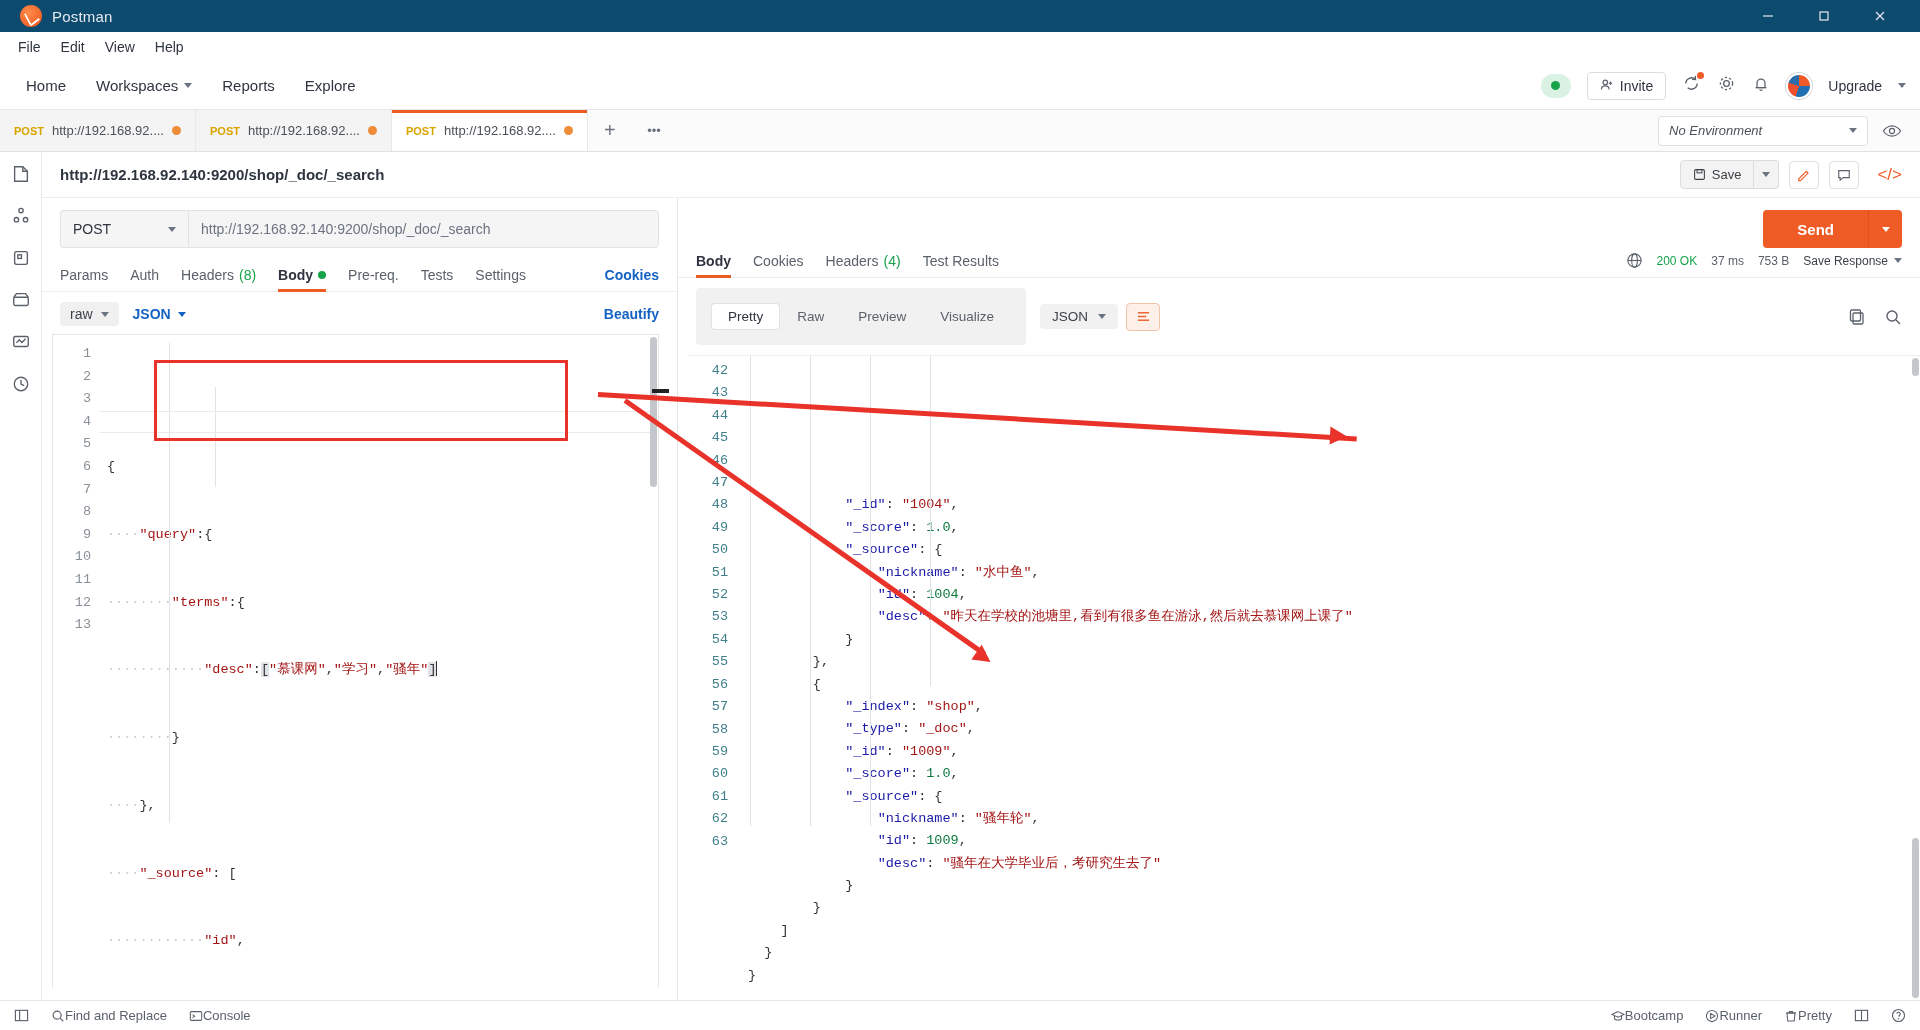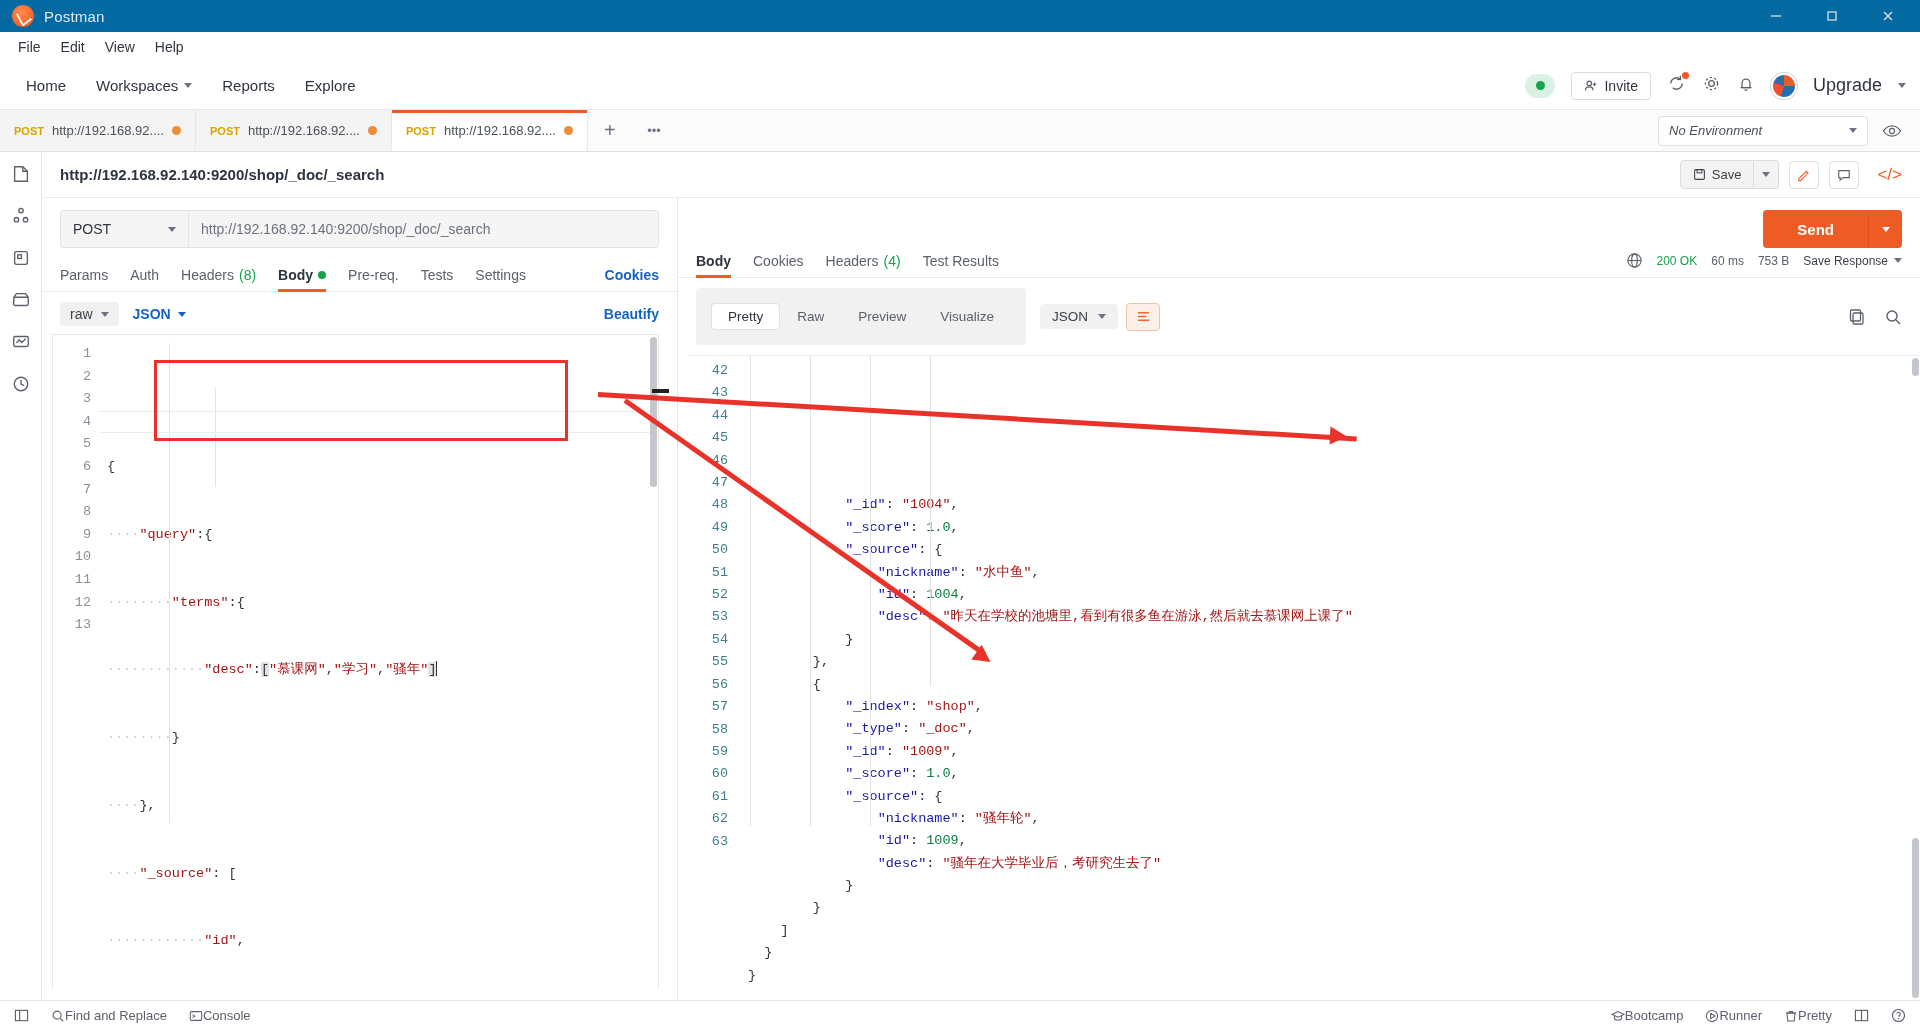--- a/index.html
+++ b/index.html
@@ -5,22 +5,22 @@
   * { box-sizing: border-box; margin: 0; padding: 0; }
   html, body {
     width: 1920px; height: 1030px;
     font-family: "Liberation Sans", sans-serif;
     background: #fff; overflow: hidden;
   }
   body { position: relative; }
 
   
   .titlebar {
-    height: 32px; background: #0369a1; display: flex; align-items: center;
-    padding: 0 4px; color: #e6e9ee;
+    height: 32px; background: #0c4a6e; display: flex; align-items: center;
+    padding: 0 12px; color: #e6e9ee;
   }
   .tb-logo {
     width: 22px; height: 22px; border-radius: 50%;
     background: radial-gradient(circle at 40% 35%, #ff8b4a, #f2642a 70%);
     margin: 0 10px 0 8px; position: relative; flex: none;
   }
   .tb-logo::after {
     content: ""; position: absolute; left: 6px; top: 5px; width: 10px; height: 12px;
     border-left: 2px solid #fff; border-bottom: 2px solid #fff;
     transform: rotate(-38deg) skewX(-10deg); border-radius: 0 0 0 3px;
@@ -59,34 +59,34 @@
     border: 1px solid #e4e4e4; border-radius: 4px; display: flex; align-items: center;
     padding: 0 10px; gap: 8px; color: #8b8f96; font-size: 14px;
   }
   .gn-right { margin-left: auto; display: flex; align-items: center; gap: 16px; }
   .icon-circle-green {
     width: 30px; height: 24px; border-radius: 12px; background: #d9f2e4;
     display: flex; align-items: center; justify-content: center;
   }
   .dot-green { width: 9px; height: 9px; border-radius: 50%; background: #17a34a; }
   .invite-btn {
-    display: flex; align-items: center; gap: 6px; font-size: 14px; color: #2f3540;
+    display: flex; gap: 6px; font-size: 14px; color: #2f3540;
     border: 1px solid #dcdcdc; border-radius: 4px; padding: 5px 12px; background: #fff;
   }
   .ic { color: #5b616b; font-size: 16px; position: relative; }
   .ic .badge {
     position: absolute; top: -2px; right: -3px; width: 7px; height: 7px;
     border-radius: 50%; background: #ef5b25;
   }
   .avatar {
     width: 26px; height: 26px; border-radius: 50%;
     background: conic-gradient(#f05a28 0 25%, #1f6fb2 25% 55%, #ef4f2b 55% 80%, #2d6ea8 80%);
     border: 2px solid #fff; box-shadow: 0 0 0 1px #cfd3d9;
   }
-  .upgrade { font-size: 18px; color: #2f3540; }
+  .upgrade { font-size: 14px; color: #2f3540; }
 
   
   .tabstrip {
     height: 42px; display: flex; align-items: stretch;
     border-bottom: 1px solid #e0e0e0; background: #fbfbfb;
   }
   .tab {
     display: flex; align-items: center; gap: 8px; padding: 0 14px;
     border-right: 1px solid #e8e8e8; background: #f4f4f4; min-width: 176px;
     position: relative; font-size: 13px; color: #4b5158;
@@ -568,21 +568,21 @@
         </div>
         <div><span>Test Results</span></div>
 
         <div class="resp-status">
           <svg width="17" height="17" viewBox="0 0 18 18">
             <circle cx="9" cy="9" r="7" fill="none" stroke="#5b616b" stroke-width="1.2"></circle>
             <ellipse cx="9" cy="9" rx="3" ry="7" fill="none" stroke="#5b616b" stroke-width="1.2"></ellipse>
             <line x1="2" y1="9" x2="16" y2="9" stroke="#5b616b" stroke-width="1.2"></line>
           </svg>
           <span class="ok">200 OK</span>
-          <span>60 ms</span>
+          <span>37 ms</span>
           <span>753 B</span>
           <span class="save-resp">
             <span>Save Response</span>
             <span class="caret"></span>
           </span>
         </div>
       </div>
 
       <div class="resp-ctl">
         <div class="seg">

